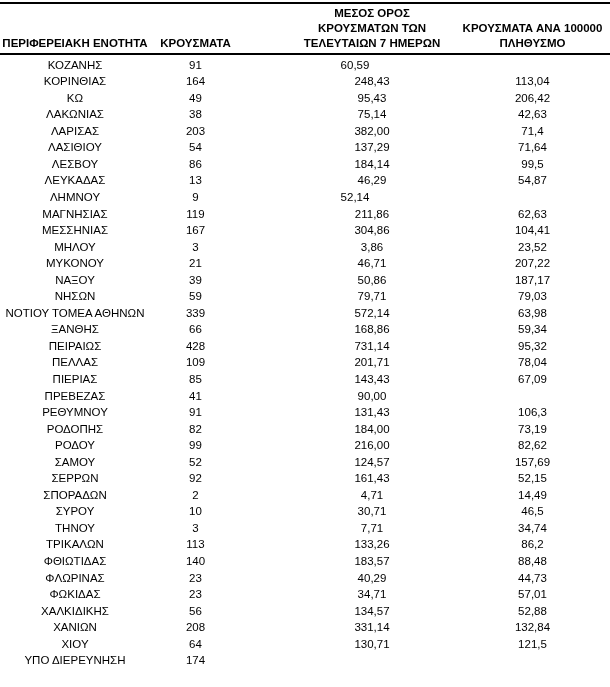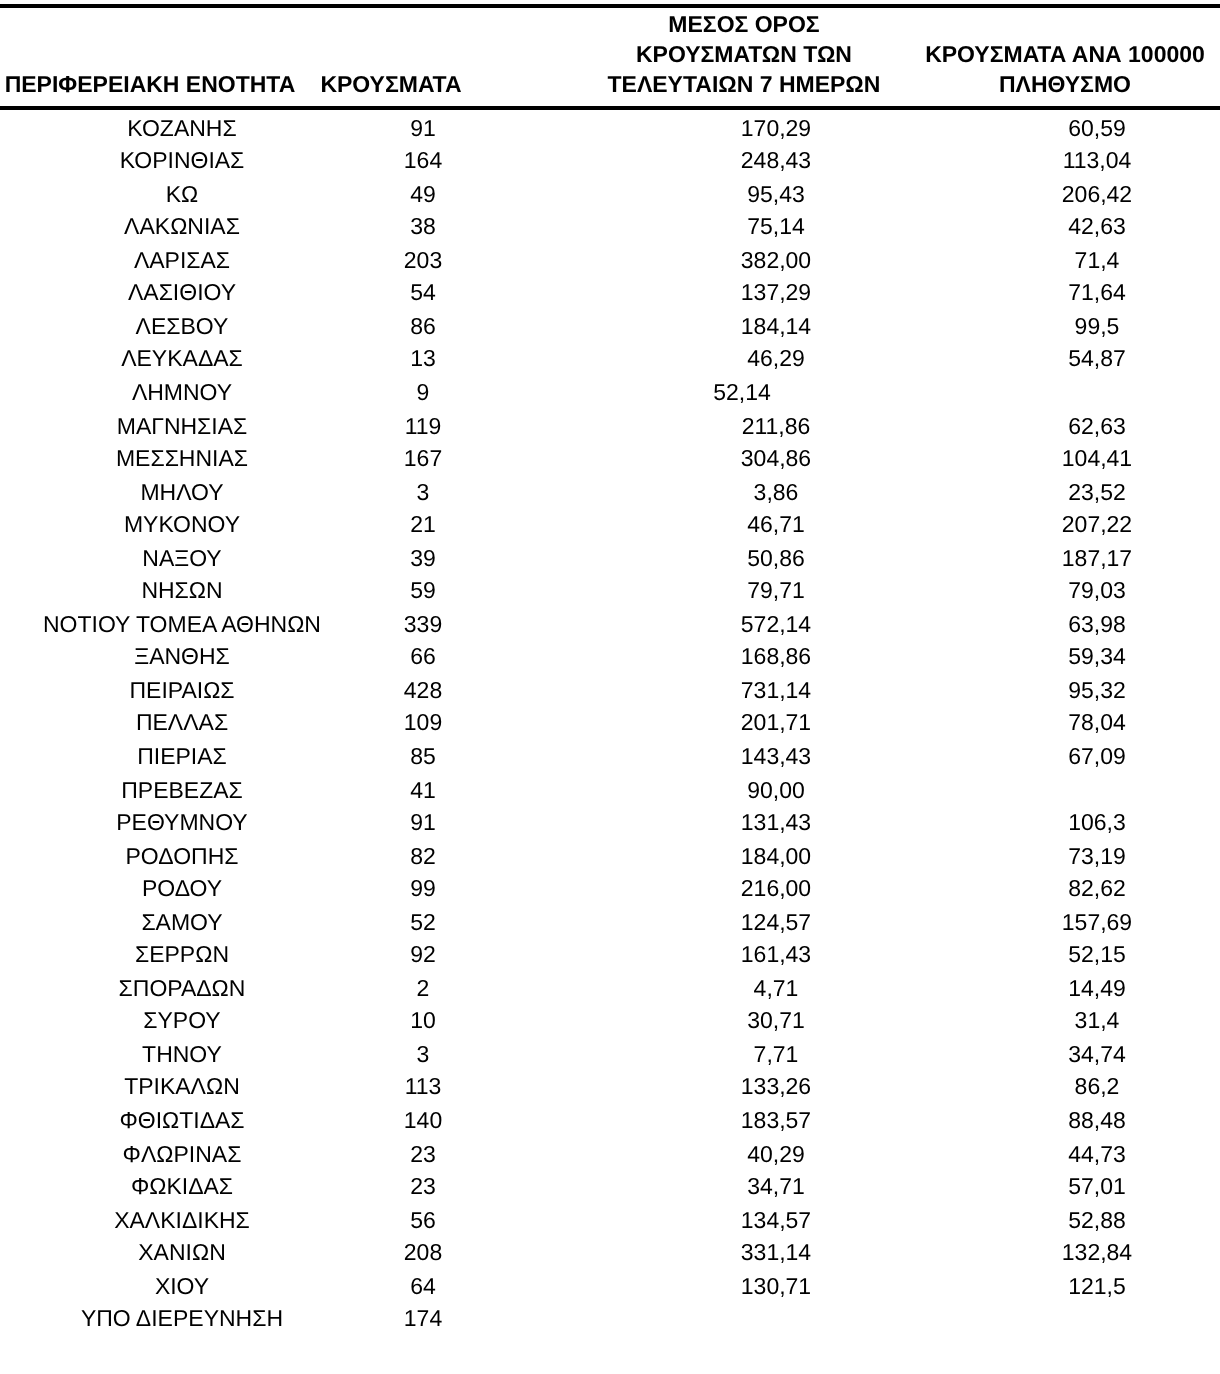--- a/index.html
+++ b/index.html
@@ -39,21 +39,20 @@
   .c2 { padding-right: 24px; }
   .c3 { padding-left: 34px; }
   .tbody {
     padding-top: 2px;
   }
   .tr {
     display: grid;
     grid-template-columns: 160px 95px 200px 155px;
     height: 16.55px;
     align-items: center;
-    padding-left: 16px;
   }
   .td {
     text-align: center;
     font-size: 11.5px;
     line-height: 16.55px;
     white-space: nowrap;
   }
 </style>
 </head>
 <body>
@@ -69,21 +68,20 @@
     </div>
     <div class="th c4">
       <span class="hline">ΚΡΟΥΣΜΑΤΑ ΑΝΑ 100000</span>
       <span class="hline">ΠΛΗΘΥΣΜΟ</span>
     </div>
   </div>
   <div class="tbody">
       <div class="tr">
         <div class="td c1">ΚΟΖΑΝΗΣ</div>
         <div class="td c2">91</div>
-        <div class="td c3">170,29</div>
         <div class="td c4">60,59</div>
       </div>
       <div class="tr">
         <div class="td c1">ΚΟΡΙΝΘΙΑΣ</div>
         <div class="td c2">164</div>
         <div class="td c3">248,43</div>
         <div class="td c4">113,04</div>
       </div>
       <div class="tr">
         <div class="td c1">ΚΩ</div>
@@ -230,21 +228,21 @@
       <div class="tr">
         <div class="td c1">ΣΠΟΡΑΔΩΝ</div>
         <div class="td c2">2</div>
         <div class="td c3">4,71</div>
         <div class="td c4">14,49</div>
       </div>
       <div class="tr">
         <div class="td c1">ΣΥΡΟΥ</div>
         <div class="td c2">10</div>
         <div class="td c3">30,71</div>
-        <div class="td c4">31,4</div>
+        <div class="td c4">46,5</div>
       </div>
       <div class="tr">
         <div class="td c1">ΤΗΝΟΥ</div>
         <div class="td c2">3</div>
         <div class="td c3">7,71</div>
         <div class="td c4">34,74</div>
       </div>
       <div class="tr">
         <div class="td c1">ΤΡΙΚΑΛΩΝ</div>
         <div class="td c2">113</div>

